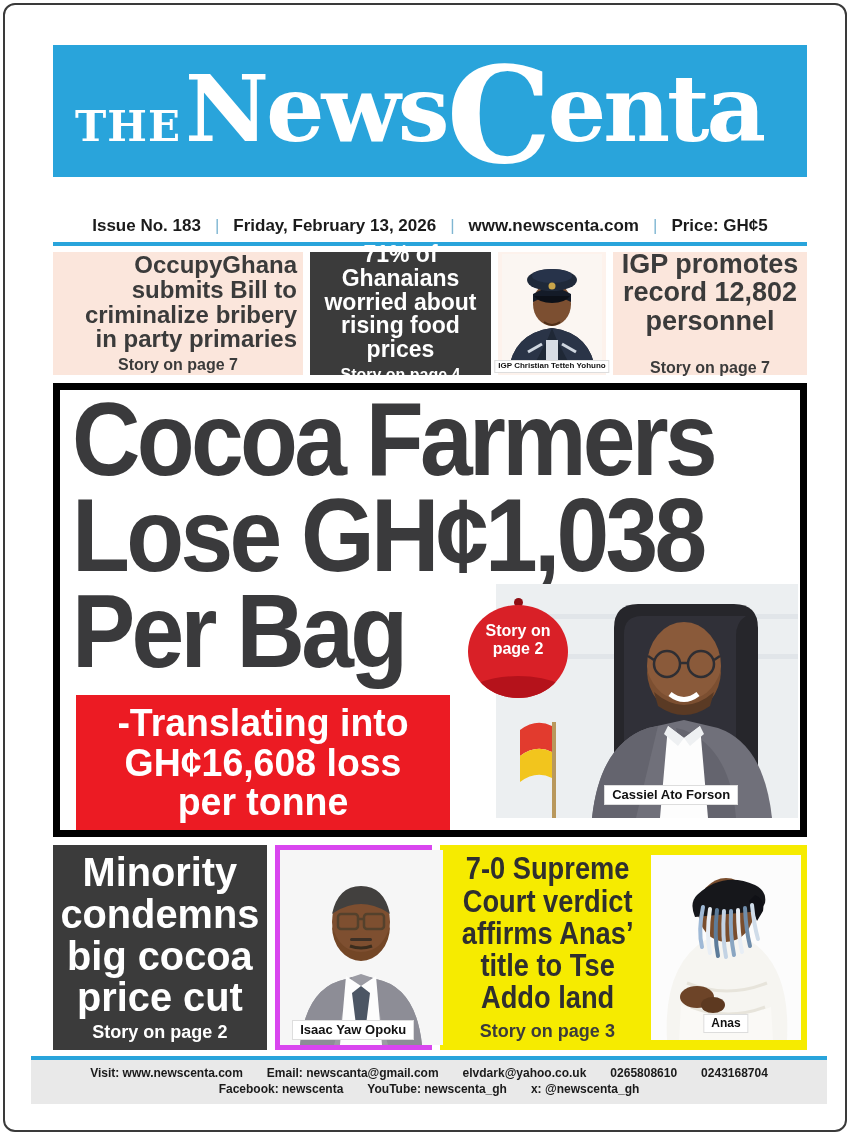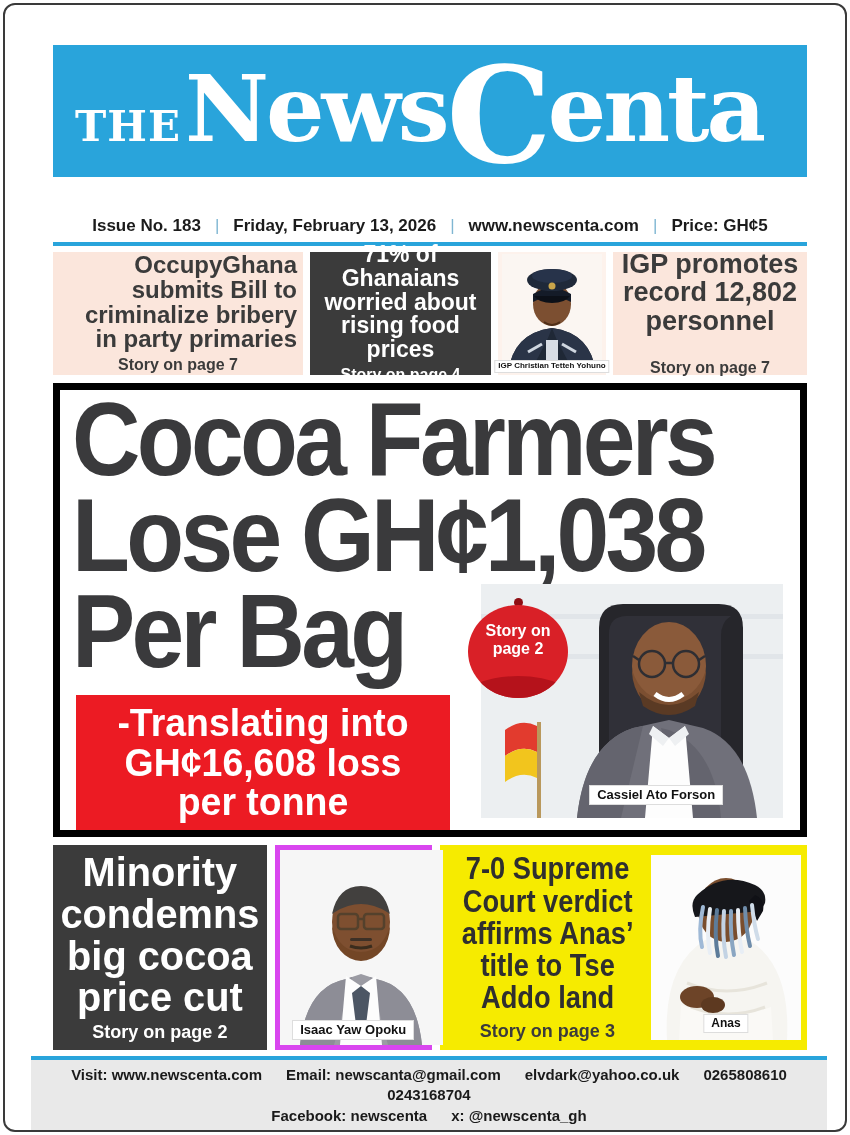--- a/index.html
+++ b/index.html
@@ -36,21 +36,21 @@
   .igp-photo { position:relative; width:108px; margin:0; background:#fdf2ec; flex:none; }
   .photo-caption { position:absolute; bottom:6px; left:50%; transform:translateX(-50%); background:#fff; color:#111; font-weight:bold; font-size:13px; line-height:1.1; padding:2px 7px; white-space:nowrap; box-shadow:0 0 0 1px #ddd; }
   .igp-photo .photo-caption { font-size:8px; bottom:3px; padding:1px 3px; }
 
   
   .main-story { position:absolute; left:48px; top:378px; width:754px; height:454px; background:#fff; border:7px solid #000000; }
   .headline { position:absolute; left:12px; top:2px; color:#3a3a3c; font-weight:bold; }
   .hl { font-size:103px; line-height:0.93; letter-spacing:-4px; white-space:nowrap; transform:scaleX(0.92); transform-origin:left; }
   .subhead { position:absolute; left:16px; bottom:0; width:374px; height:135px; background:#EC1B23; color:#fff; font-weight:bold; font-size:39px; line-height:1.02; display:flex; flex-direction:column; justify-content:center; text-align:center; }
   .subhead div { transform:scaleX(0.96); }
-  .forson-photo { position:absolute; right:17px; bottom:12px; width:302px; height:234px; margin:0; overflow:hidden; }
+  .forson-photo { position:absolute; right:2px; bottom:12px; width:302px; height:234px; margin:0; overflow:hidden; }
   .forson-photo .photo-caption { bottom:14px; left:58%; }
   .badge { position:absolute; left:408px; top:208px; width:100px; height:100px; }
   .badge-pin { position:absolute; left:46px; top:0; width:9px; height:9px; border-radius:50%; background:#8f0e14; }
   .badge-circle { position:absolute; top:7px; width:100px; height:93px; border-radius:50%; background:#D92027; overflow:hidden; }
   .badge-circle::after { content:""; position:absolute; left:-12px; right:-12px; bottom:-38px; height:60px; border-radius:50%; background:#B5121B; }
   .badge-text { position:absolute; top:24px; width:100%; text-align:center; color:#fff; font-weight:bold; font-size:16px; line-height:1.15; }
 
   
   .bottom-row { position:absolute; left:48px; top:840px; width:754px; height:205px; display:flex; gap:8px; }
   .minority-box { width:241px; background:#3B3B3B; color:#fff; display:flex; flex-direction:column; justify-content:center; text-align:center; padding:4px; }
@@ -59,21 +59,21 @@
   .isaac-photo { position:relative; width:157px; margin:0; border:5px solid #d946ef; background:#f6f6f6; flex:none; }
   .yellow-box { flex:1; background:#F6EB00; display:flex; align-items:center; padding:8px 6px 8px 10px; gap:6px; }
   .yellow-text { flex:1; text-align:center; color:#2f2f2f; }
   .yellow-text .yl { font-weight:bold; font-size:31px; line-height:1.04; white-space:nowrap; transform:scaleX(0.88); }
   .yellow-text .t-page { font-size:18px; color:#3b3b3b; margin-top:6px; }
   .anas-photo { position:relative; width:150px; height:185px; margin:0; background:#fcfcfc; flex:none; }
   .anas-photo .photo-caption { bottom:8px; font-size:12px; }
 
   
   .footer { position:absolute; left:26px; top:1051px; width:796px; background:#E9E9E9; border-top:4px solid #29A4DB; padding:5px 10px 7px 10px; }
-  .f-line { display:flex; justify-content:center; flex-wrap:wrap; column-gap:24px; font-weight:bold; font-size:15px; color:#1a1a1a; line-height:1.35; }
+  .f-line { display:flex; justify-content:center; flex-wrap:wrap; column-gap:24px; font-weight:bold; font-size:12px; color:#1a1a1a; line-height:1.35; }
 </style>
 </head>
 <body>
 
 <div class="page">
 
   <header class="masthead">
     <div class="mast-title-row">
       <span class="mast-the">THE</span>
       <span class="mast-news">News</span>
@@ -251,17 +251,18 @@
   <footer class="footer">
     <div class="f-line">
       <span>Visit: www.newscenta.com</span>
       <span>Email: newscanta@gmail.com</span>
       <span>elvdark@yahoo.co.uk</span>
       <span>0265808610</span>
       <span>0243168704</span>
     </div>
     <div class="f-line">
       <span>Facebook: newscenta</span>
+      <span>YouTube: newscenta_gh</span>
       <span>x: @newscenta_gh</span>
     </div>
   </footer>
 
 </div>
 
 </body></html>

